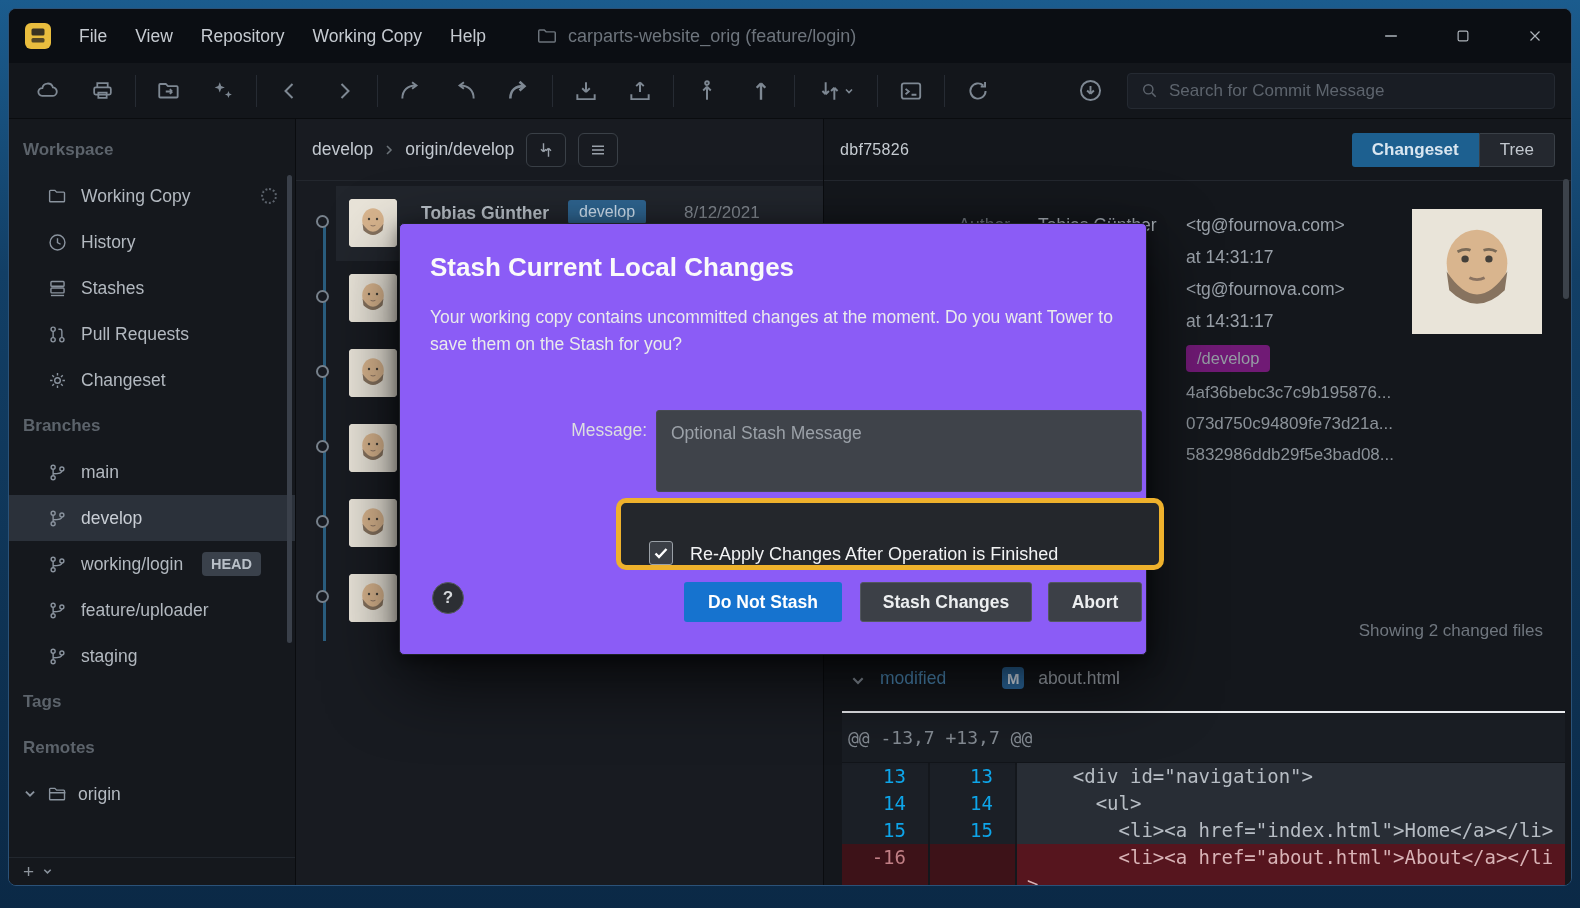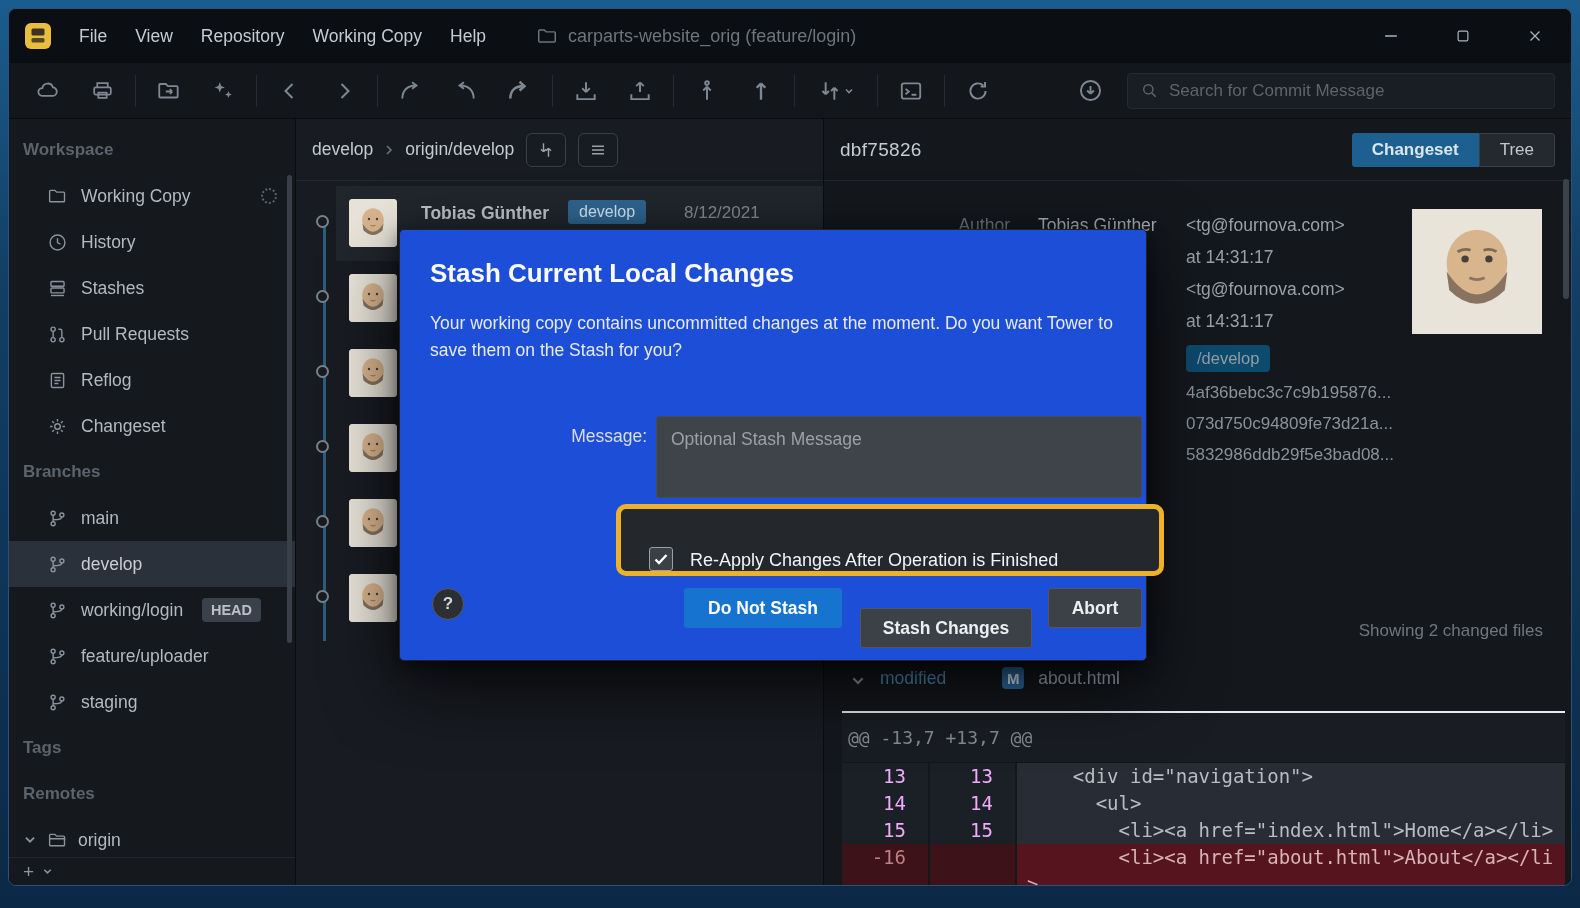--- a/index.html
+++ b/index.html
@@ -59,66 +59,66 @@
   .timeline { position:absolute; left:26.5px; top:104px; width:3px; height:418px; background:#2a5d7e; }
   .cdot { position:absolute; left:20px; width:13px; height:13px; border:2px solid #78828c; border-radius:50%; background:#181b21; }
   .crow-bg { position:absolute; left:40px; right:0; height:75px; background:#21252c; }
   .avatar { position:absolute; width:48px; height:48px; border-radius:4px; overflow:hidden; background:#e9e4d9; }
   .commit-name { position:absolute; left:125px; color:#b9c0c8; font-size:17.5px; font-weight:600; }
   .commit-badge { position:absolute; left:272px; background:#2e648f; color:#cfe0ef; font-size:16px; padding:3px 11px; border-radius:3px; }
   .commit-date { position:absolute; left:388px; color:#80878f; font-size:17px; }
 
   
   .details { position:absolute; left:814px; top:0; bottom:0; right:0; background:#14171c; border-left:1px solid #0a0c0f; }
-  .hash { color:#c6ccd2; font-size:19px; letter-spacing:.3px; }
+  .hash { color:#c6ccd2; font-size:16px; letter-spacing:.3px; }
   .view-toggle { margin-left:auto; display:flex; }
   .vt-changeset { height:34px; padding:0 20px; background:#1d6090; color:#d9e6f0; font-weight:700; font-size:17px; display:flex; align-items:center; border-radius:3px 0 0 3px; }
   .vt-tree { height:34px; padding:0 20px; background:#24282f; border:1px solid #3a4047; color:#c2c8cf; font-size:17px; display:flex; align-items:center; border-radius:0 3px 3px 0; }
   .d-label { position:absolute; color:#6e757d; font-size:17.5px; }
   .d-val { position:absolute; color:#9aa1a9; font-size:17.5px; }
-  .d-badge { position:absolute; background:#0c4a6e; color:#959ca4; font-size:16.5px; padding:4px 11px; border-radius:4px; }
+  .d-badge { position:absolute; background:#701a75; color:#959ca4; font-size:16.5px; padding:4px 11px; border-radius:4px; }
   .d-hash { position:absolute; color:#8b9299; font-size:17px; }
   .big-avatar { position:absolute; left:588px; top:90px; width:130px; height:125px; overflow:hidden; background:#e9e4d9; }
   .changed-note { position:absolute; right:28px; top:502px; color:#6f767e; font-size:17px; }
   .file-row { position:absolute; left:26px; top:548px; display:flex; align-items:flex-end; gap:14px; }
   .file-status { color:#4f8fbe; font-size:17.5px; }
   .m-badge { width:22px; height:22px; background:#2d6ca3; color:#e3eefa; border-radius:4px; font-size:15px; font-weight:700; display:flex; align-items:center; justify-content:center; margin-left:42px; }
   .file-name { color:#a6adb5; font-size:17.5px; }
   .diff-divider { position:absolute; left:18px; right:6px; top:592px; height:2px; background:#e8eaed; }
   .hunk-row { position:absolute; left:18px; right:6px; top:594px; height:50px; background:#191d23; border-bottom:1px solid #12151a;
     font-family:"DejaVu Sans Mono", monospace; font-size:18px; color:#848b93; display:flex; align-items:center; padding-left:6px; }
   .diff-table { position:absolute; left:18px; right:6px; top:644px; bottom:0; overflow:hidden;
     font-family:"DejaVu Sans Mono", monospace; font-size:19px; }
   .drow { display:flex; }
-  .c-old, .c-new { width:88px; flex:none; background:#1b1f26; color:#f0abfc; text-align:right; padding-right:22px; line-height:27px; border-right:2px solid #14171c; }
+  .c-old, .c-new { width:88px; flex:none; background:#1b1f26; color:#0ea5e9; text-align:right; padding-right:22px; line-height:27px; border-right:2px solid #14171c; }
   .c-new { width:87px; }
   .c-code { flex:1; background:#282d35; color:#b7bdc4; line-height:27px; padding:0 8px 0 10px; white-space:pre-wrap; word-break:break-all; }
   .drow.removed .c-old, .drow.removed .c-new { background:#3d1218; color:#c07f85; }
   .drow.removed .c-code { background:#56151e; color:#d8b3b6; }
   .details-scrollbar { position:absolute; right:2px; top:60px; width:6px; height:120px; background:#3c424a; border-radius:3px; }
 
   
-  .dialog { position:absolute; left:390px; top:220px; width:748px; height:432px; background:#1d4ed8; border:1px solid #1e2125; border-radius:5px;
+  .dialog { position:absolute; left:390px; top:214px; width:748px; height:432px; background:#8b5cf6; border:1px solid #1e2125; border-radius:5px;
     box-shadow:0 26px 70px rgba(0,0,0,.7), 0 4px 18px rgba(0,0,0,.5); z-index:30; }
   .dlg-title { position:absolute; left:30px; top:28px; color:#fafafa; font-size:26px; font-weight:700; }
   .dlg-body { position:absolute; left:30px; top:80px; width:706px; color:#e9eaec; font-size:17.5px; line-height:1.55; }
   .dlg-msg-label { position:absolute; left:30px; top:196px; width:217px; text-align:right; color:#dcdee0; font-size:17.5px; }
   .dlg-textarea { position:absolute; left:256px; top:186px; width:486px; height:82px; background:#3f434a; border:1px solid #474b52; border-radius:3px;
     padding:12px 14px; font-family:"Liberation Sans",sans-serif; font-size:17.5px; color:#e8e8e8; resize:none; outline:none; }
   .dlg-textarea::placeholder { color:#9ba1a8; }
   .highlight-box { position:absolute; left:216px; top:274px; width:548px; height:72px; border:5px solid #eeb12c; border-radius:10px; background:#24272c;
     display:flex; align-items:flex-end; padding-left:28px; }
   .checkbox { width:24px; height:24px; background:#3b3f46; border:1.5px solid #9aa0a7; border-radius:3px; display:flex; align-items:center; justify-content:center; }
   .cb-label { margin-left:17px; color:#f2f3f4; font-size:18px; }
   .help-btn { position:absolute; left:32px; top:358px; width:32px; height:32px; border-radius:50%; background:#2c2f34; border:1px solid #565b61;
     color:#d6d9dc; font-size:17px; font-weight:700; display:flex; align-items:center; justify-content:center; }
   .dlg-btn { position:absolute; top:358px; height:40px; display:flex; align-items:center; justify-content:center; font-size:17.5px; border-radius:3px; }
   .btn-primary { left:284px; width:158px; background:#1673cf; color:#ffffff; font-weight:600; }
   .btn-secondary { background:#3c4047; border:1px solid #52575f; color:#eceef0; font-weight:600; }
-  .btn-stash { left:460px; width:172px;margin-top:20px; }
+  .btn-stash { left:460px; width:172px; }
   .btn-abort { left:648px; width:94px; }
 </style>
 </head>
 <body>
 
 <div class="window">
 
   <div class="titlebar">
     <span class="app-icon">
       <svg width="26" height="26" viewBox="0 0 26 26">
@@ -318,29 +318,20 @@
       <div class="srow sitem">
         <span class="ic">
             <svg width="21" height="21" viewBox="0 0 24 24" fill="none" stroke="currentColor" stroke-width="1.6">
               <circle cx="7" cy="6" r="2.4"></circle>
               <circle cx="7" cy="18" r="2.4"></circle>
               <circle cx="17" cy="18" r="2.4"></circle>
               <path d="M7 8.4v7.2M13 6h2a2 2 0 0 1 2 2v7.6"></path>
             </svg>
           </span>
         <span>Pull Requests</span>
-      </div>
-      <div class="srow sitem">
-        <span class="ic">
-            <svg width="21" height="21" viewBox="0 0 24 24" fill="none" stroke="currentColor" stroke-width="1.6">
-              <rect x="5" y="4" width="14" height="16" rx="1.5"></rect>
-              <path d="M8.5 8.5h7M8.5 12h7M8.5 15.5h4.5"></path>
-            </svg>
-          </span>
-        <span>Reflog</span>
       </div>
       <div class="srow sitem">
         <span class="ic">
             <svg width="21" height="21" viewBox="0 0 24 24" fill="none" stroke="currentColor" stroke-width="1.6">
               <circle cx="12" cy="12" r="3.2"></circle>
               <path d="M12 3.5v2.8M12 17.7v2.8M3.5 12h2.8M17.7 12h2.8M6 6l2 2M16 16l2 2M18 6l-2 2M8 16l-2 2"></path>
             </svg>
           </span>
         <span>Changeset</span>
       </div>

